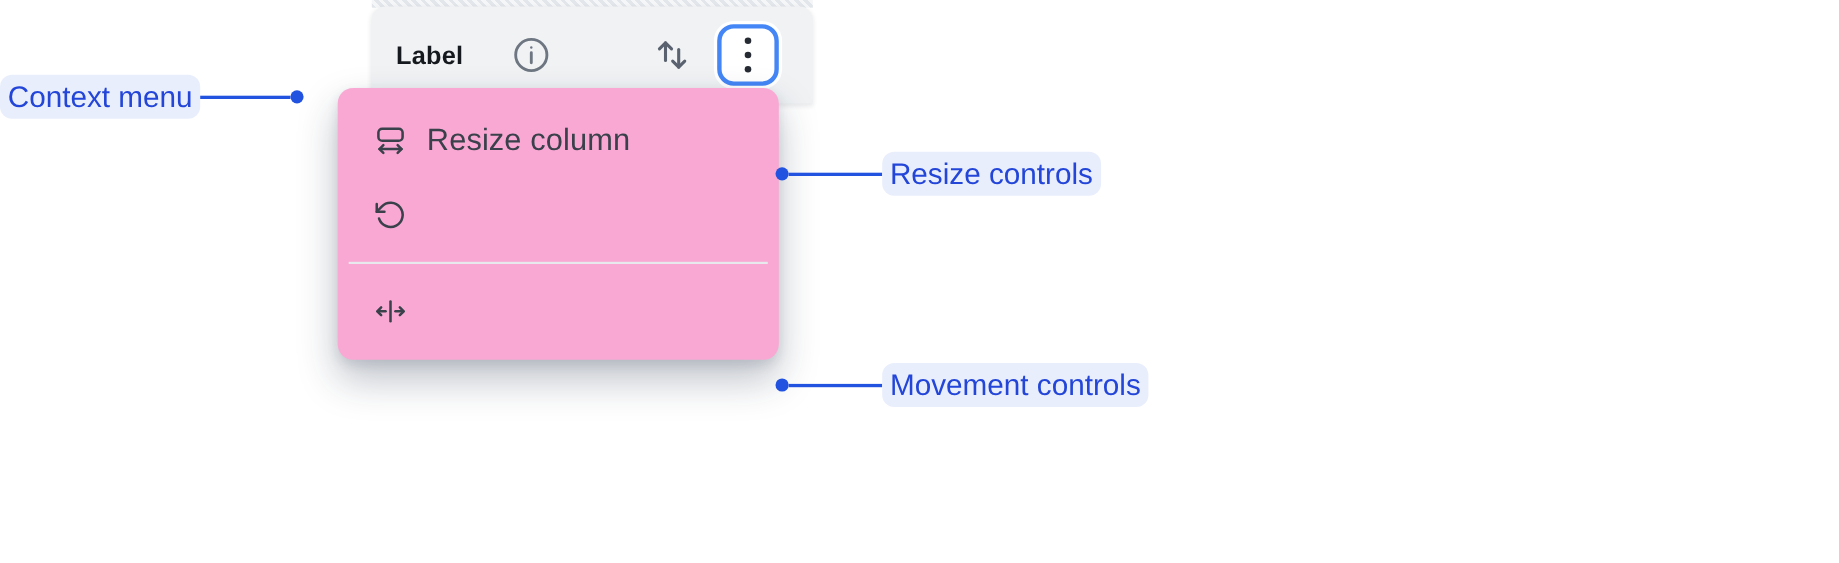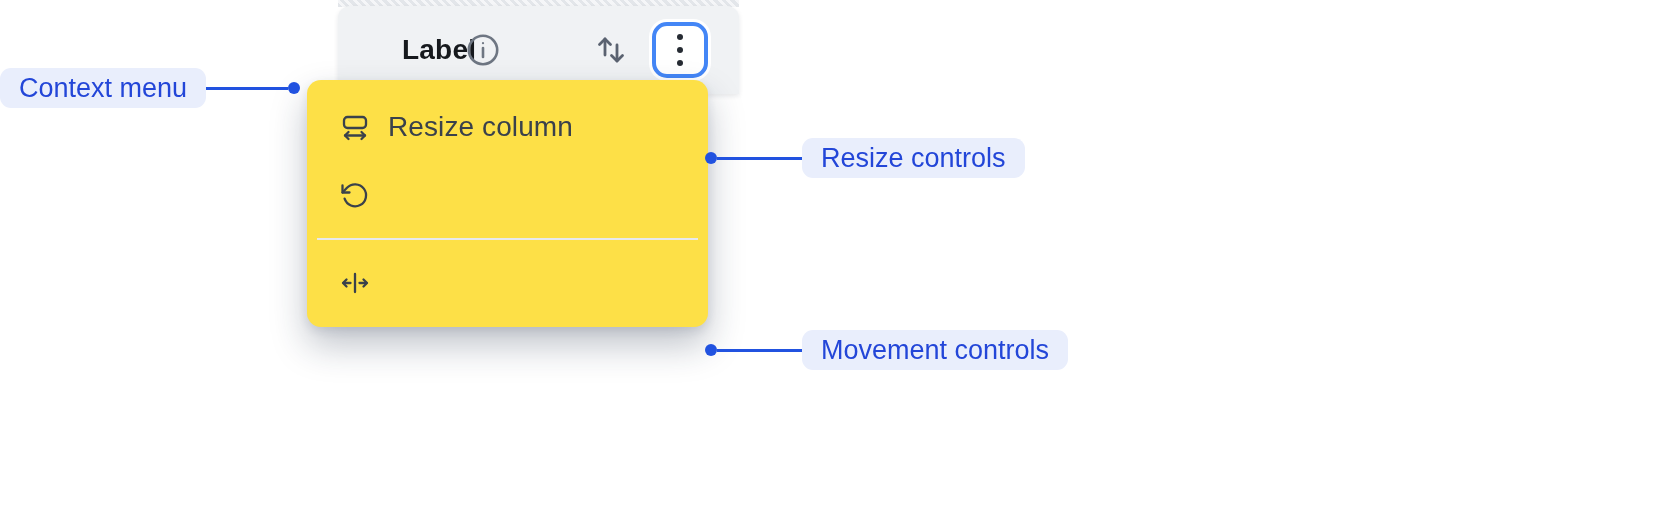--- a/index.html
+++ b/index.html
@@ -13,50 +13,50 @@
     position:absolute;left:338px;top:0;width:401px;height:7px;
     background:repeating-linear-gradient(45deg,#e3e6ea 0 3px,#f5f6f8 3px 6px);
   }
   .col-header{
     position:absolute;left:338px;top:6px;width:401px;height:88px;
     background:#f0f2f4;border-radius:12px 12px 0 0;
     box-shadow:0 2px 5px rgba(20,30,50,0.10);
   }
   .col-header .title{
     position:absolute;left:22px;top:0;height:88px;line-height:88px;
-    font-size:28px;font-weight:700;color:#16191d;letter-spacing:.2px;margin-left:42px;
+    font-size:23px;font-weight:700;color:#16191d;letter-spacing:.2px;
   }
   .hdr-icon{position:absolute;top:27px;width:34px;height:34px;}
   .info-icon{left:128px;}
   .sort-icon{left:256px;}
   .kebab-btn{
     position:absolute;left:314px;top:16px;width:56px;height:56px;box-sizing:border-box;
     background:#ffffff;border:4px solid #4486f6;border-radius:15px;
     box-shadow:0 0 0 3px #ffffff;display:flex;flex-direction:column;
     align-items:center;justify-content:center;gap:7px;cursor:pointer;
   }
   .kebab-btn i{width:6px;height:6px;border-radius:50%;background:#262b33;}
 
   
   .menu{
     position:absolute;left:307px;top:80px;width:401px;box-sizing:border-box;
-    background:#fde047;border-radius:14px;padding:13px 0 10px 0;
+    background:#f9a8d4;border-radius:14px;padding:13px 0 10px 0;
     box-shadow:0 18px 36px rgba(25,39,66,0.28),0 4px 10px rgba(25,39,66,0.10);
   }
   .menu-item{
     height:68px;display:flex;align-items:center;padding-left:33px;gap:18px;cursor:pointer;
   }
   .menu-item .mi-icon{width:30px;height:30px;flex:0 0 30px;}
   .menu-item .mi-label{font-size:28px;color:#3a414b;letter-spacing:.1px;}
   .menu-divider{height:2px;background:#e7e9ec;margin:9px 10px;}
 
   
   .callout{position:absolute;display:flex;align-items:center;height:40px;}
   .pill{
-    height:40px;line-height:40px;padding:0 19px;border-radius:11px;
+    height:40px;line-height:40px;padding:0 7px;border-radius:11px;
     background:#e9eefc;color:#2346d8;font-size:27px;font-weight:500;white-space:nowrap;
   }
   .lead{height:3px;background:#2152e0;}
   .dot{width:12px;height:12px;border-radius:50%;background:#2152e0;flex:0 0 12px;}
   .co-context{left:0;top:68px;}
   .co-resize{left:705px;top:138px;}
   .co-move{left:705px;top:330px;}
   .lead-ctx{width:82px;}
   .lead-right{width:85px;}
 

